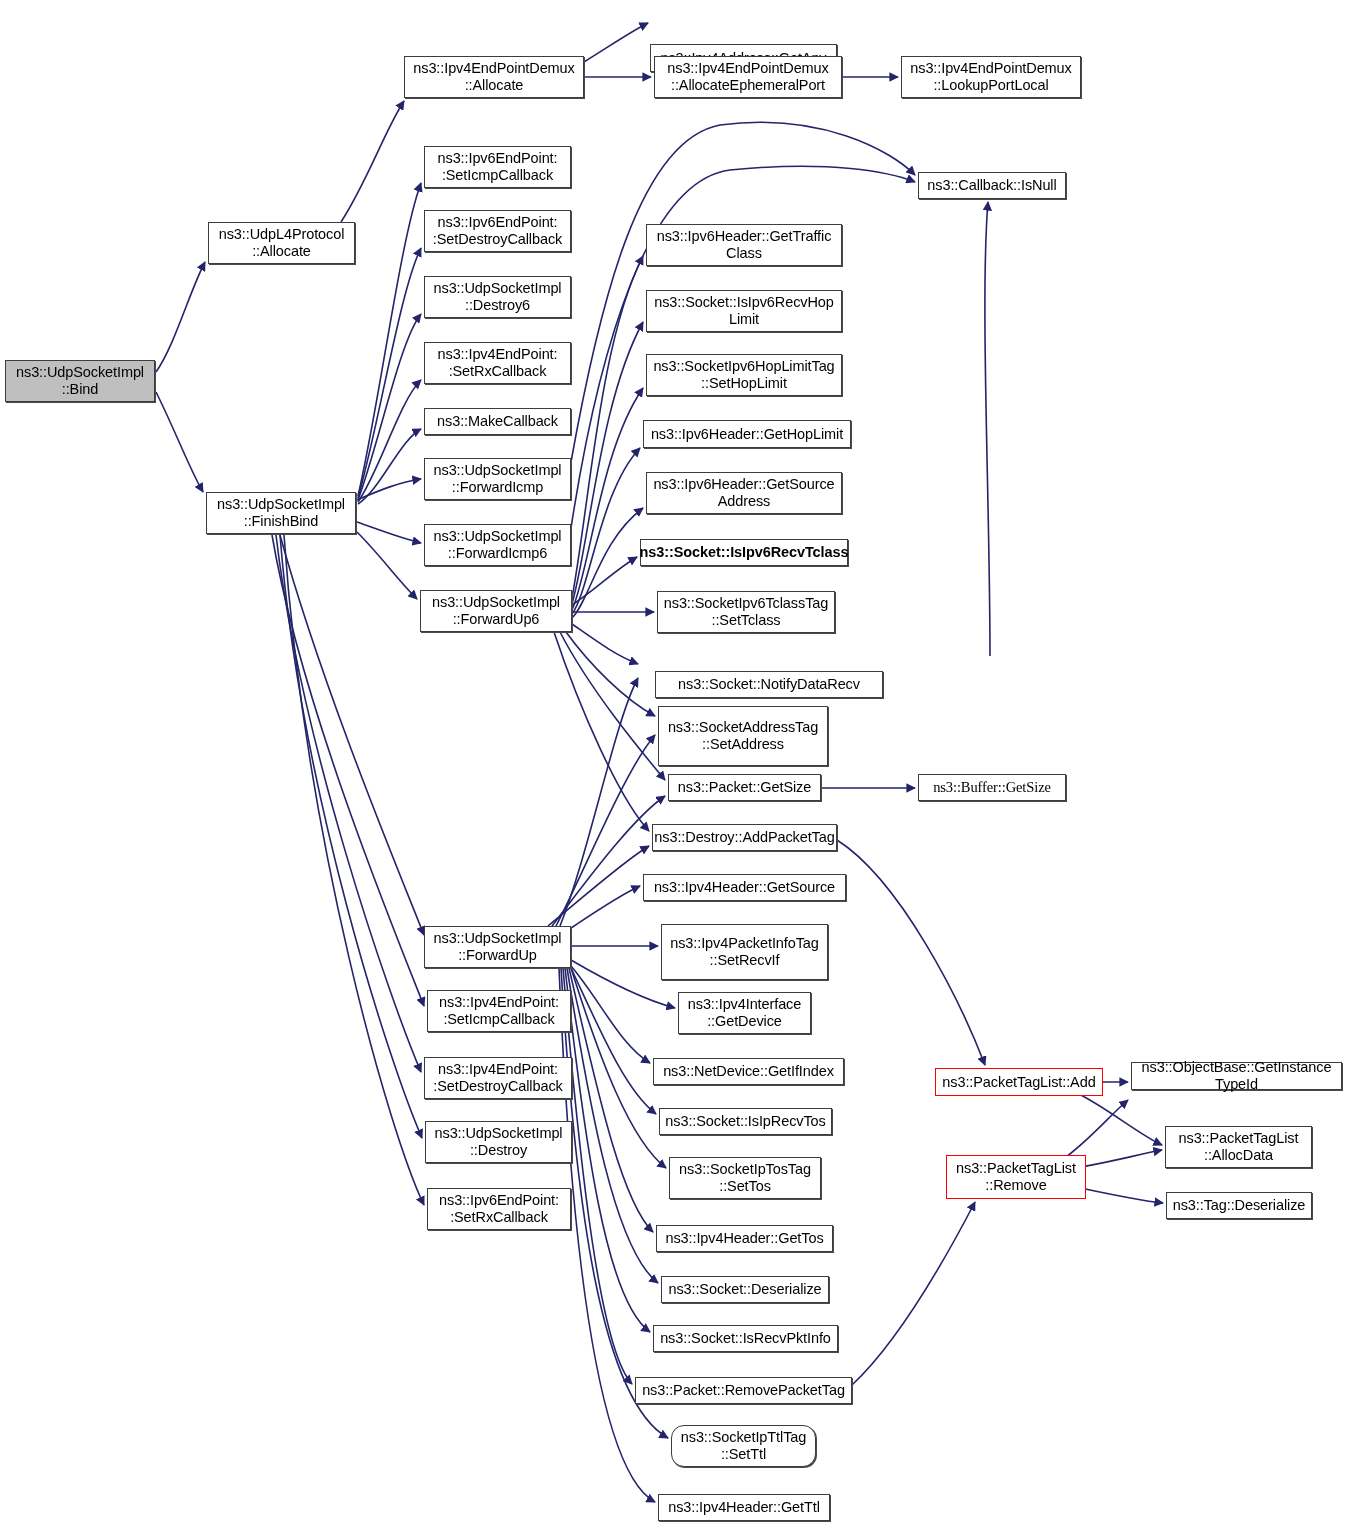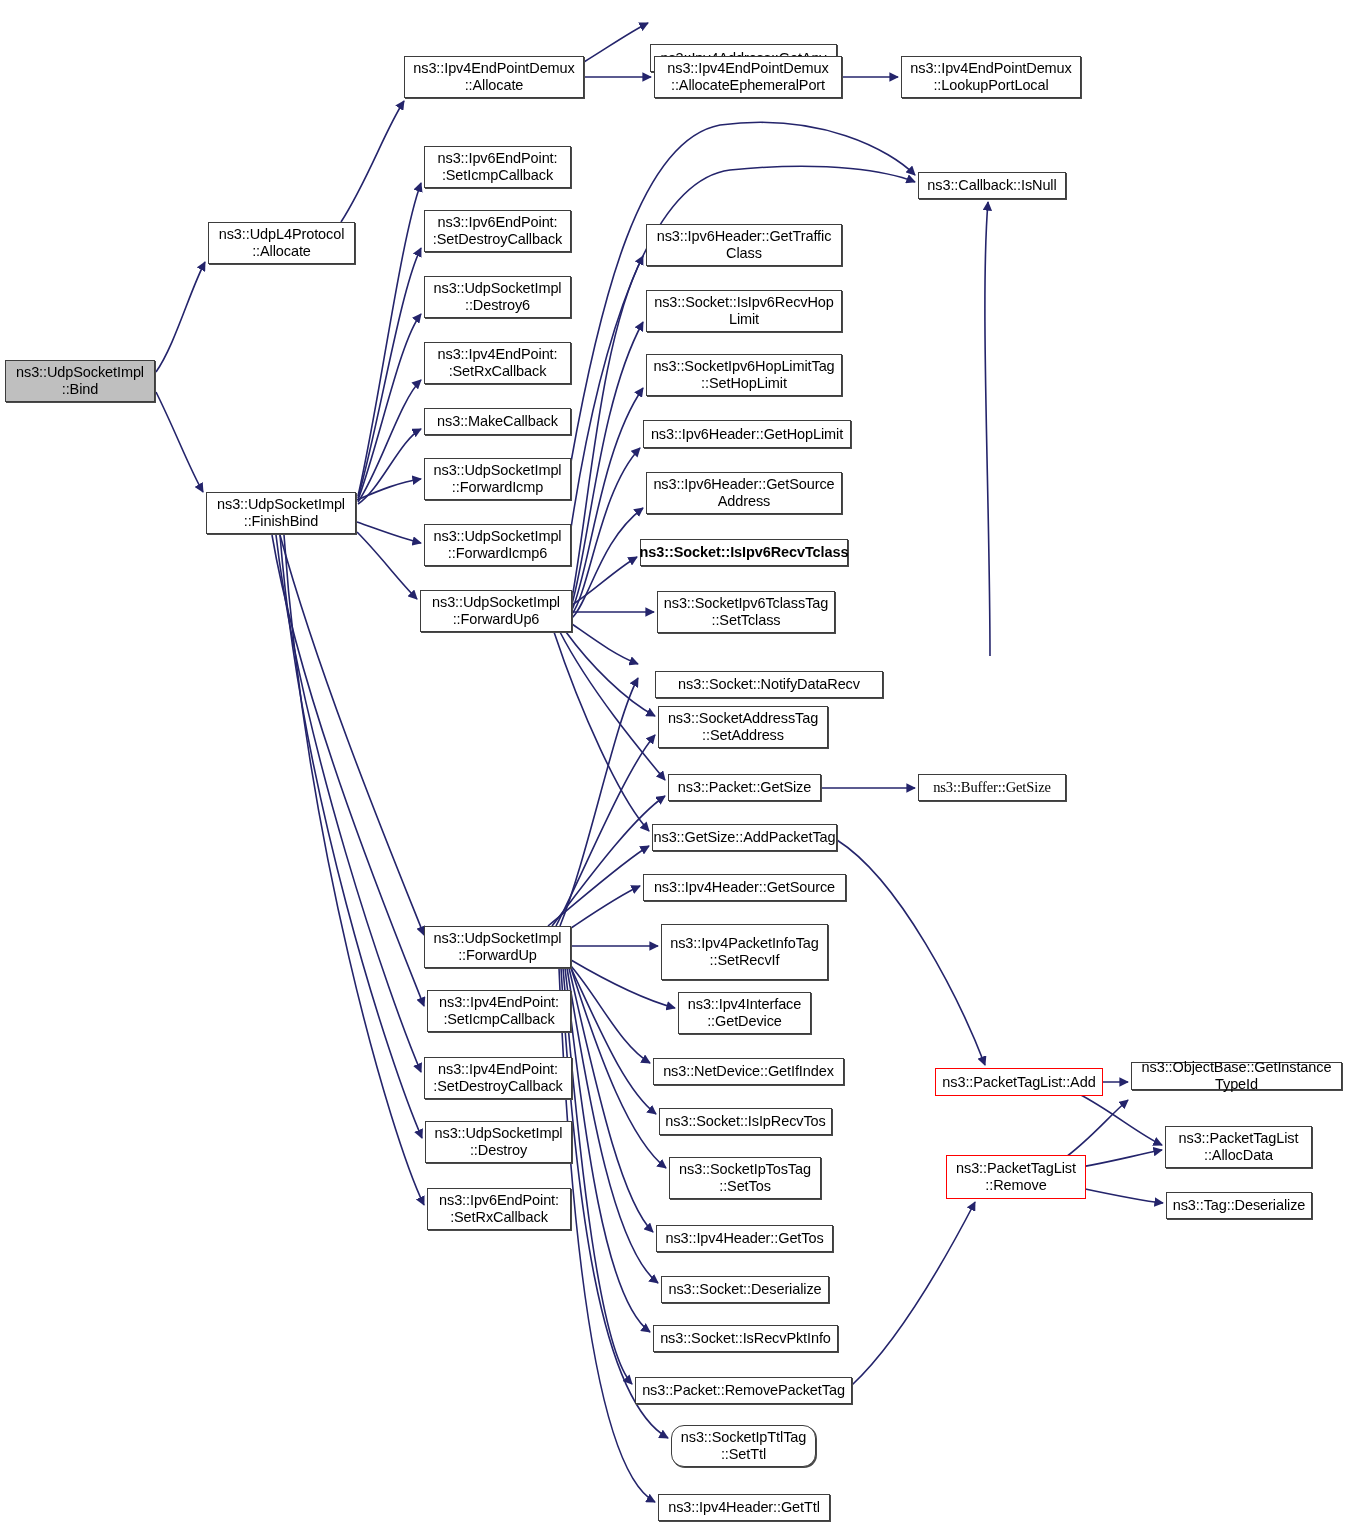--- a/index.html
+++ b/index.html
@@ -150,25 +150,25 @@
 Limit</div>
       <div class="node" style="left: 646px; top: 354px; width: 196px; height: 42px;">ns3::SocketIpv6HopLimitTag
 ::SetHopLimit</div>
       <div class="node" style="left: 643px; top: 420px; width: 208px; height: 28px;">ns3::Ipv6Header::GetHopLimit</div>
       <div class="node" style="left: 646px; top: 472px; width: 196px; height: 42px;">ns3::Ipv6Header::GetSource
 Address</div>
       <div class="node" style="left: 640px; top: 539px; width: 208px; height: 27px; font-weight: bold;">ns3::Socket::IsIpv6RecvTclass</div>
       <div class="node" style="left: 657px; top: 591px; width: 178px; height: 42px;">ns3::SocketIpv6TclassTag
 ::SetTclass</div>
       <div class="node" style="left: 655px; top: 656px; width: 228px; height: 27px; margin-top: 15px;">ns3::Socket::NotifyDataRecv</div>
-      <div class="node" style="left: 658px; top: 706px; width: 170px; height: 42px;">ns3::SocketAddressTag
+      <div class="node" style="left: 658px; top: 706px; width: 170px; height: 60px;">ns3::SocketAddressTag
 ::SetAddress</div>
       <div class="node" style="left: 668px; top: 774px; width: 153px; height: 27px;">ns3::Packet::GetSize</div>
       <div class="node" style="left: 918px; top: 774px; width: 148px; height: 27px; font-family: Liberation Serif, serif;">ns3::Buffer::GetSize</div>
-      <div class="node" style="left: 652px; top: 824px; width: 185px; height: 27px;">ns3::GetSize::AddPacketTag</div>
+      <div class="node" style="left: 652px; top: 824px; width: 185px; height: 27px;">ns3::Destroy::AddPacketTag</div>
       <div class="node" style="left: 643px; top: 874px; width: 203px; height: 27px;">ns3::Ipv4Header::GetSource</div>
       <div class="node" style="left: 424px; top: 926px; width: 147px; height: 42px;">ns3::UdpSocketImpl
 ::ForwardUp</div>
       <div class="node" style="left: 661px; top: 924px; width: 167px; height: 56px;">ns3::Ipv4PacketInfoTag
 ::SetRecvIf</div>
       <div class="node" style="left: 678px; top: 992px; width: 133px; height: 42px;">ns3::Ipv4Interface
 ::GetDevice</div>
       <div class="node" style="left: 653px; top: 1058px; width: 191px; height: 27px;">ns3::NetDevice::GetIfIndex</div>
       <div class="node" style="left: 659px; top: 1108px; width: 173px; height: 27px;">ns3::Socket::IsIpRecvTos</div>
       <div class="node" style="left: 669px; top: 1157px; width: 152px; height: 42px;">ns3::SocketIpTosTag

